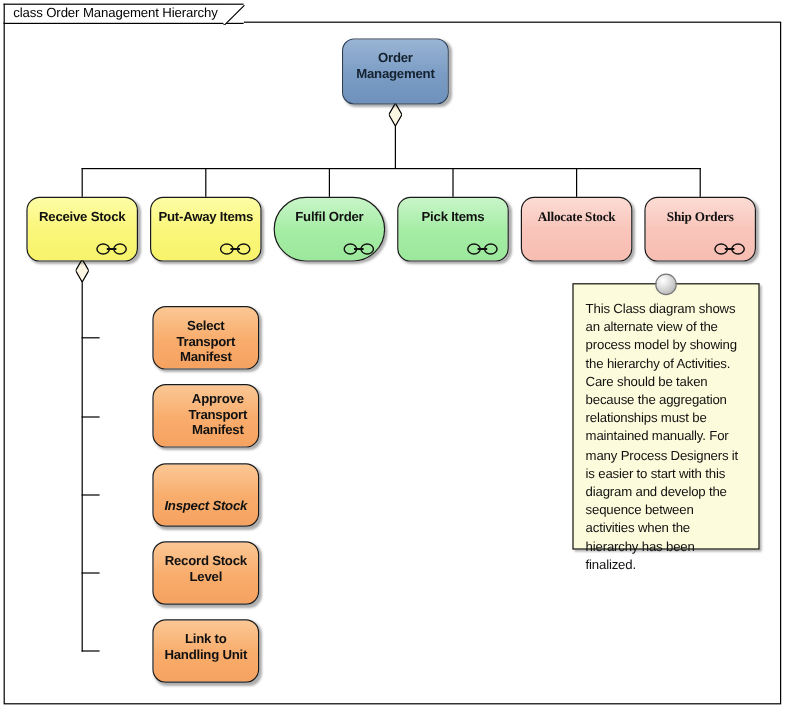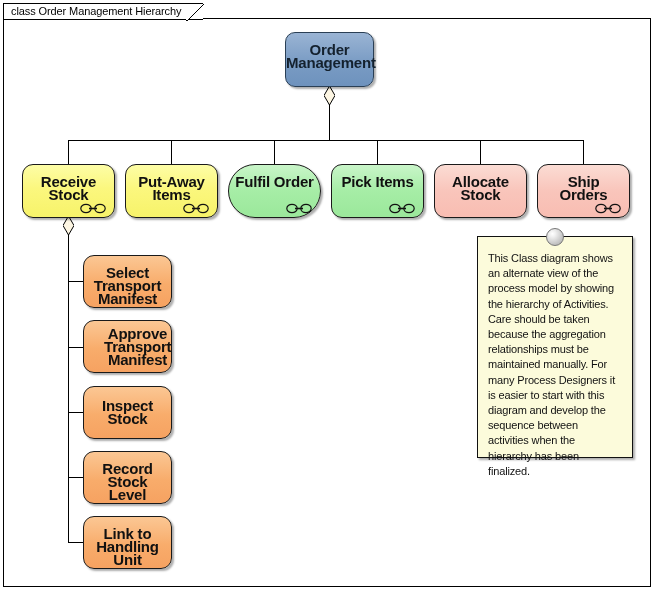--- a/index.html
+++ b/index.html
@@ -89,21 +89,21 @@
     box-sizing: border-box;
     border: 1px solid #1a1a1a;
     border-radius: 11px;
     box-shadow: 2px 2px 2px rgba(0,0,0,0.32);
     z-index: 4;
     display: flex;
     align-items: flex-start;
     justify-content: center;
   }
   .node .label {
-    font-size: 15px;
+    font-size: 11px;
     font-weight: bold;
     color: #111111;
     text-align: center;
     line-height: 13px;
     letter-spacing: -0.2px;
     padding: 0 5px;
     width: 100%;
   }
 
   .node.root {
@@ -114,28 +114,30 @@
   .node.root .label { color: #14212e; }
 
   .node.yellow {
     background: linear-gradient(to bottom, #fdfda6 0%, #fbf77e 45%, #f7f36a 100%);
   }
   .node.green {
     background: linear-gradient(to bottom, #c9f5c9 0%, #a6eda6 50%, #9be89b 100%);
   }
   .node.pink {
     background: linear-gradient(to bottom, #fbdcd4 0%, #f9c5bb 50%, #f8bdb2 100%);
+    font-family: Liberation Serif, serif;
   }
   .node.orange {
     background: linear-gradient(to bottom, #fbc794 0%, #f8ac6b 55%, #f6a261 100%);
+    margin-left: 44px;
   }
 
   .node .label.pad-top { padding-top: 6px; }
   .node .label.pad-top2 { padding-top: 10px; }
-  .node .label.pad-top3 { padding-top: 12px; }
+  .node .label.pad-top3 { padding-top: 29px; font-style: italic; }
 
   
   .proc-icon {
     position: absolute;
     right: 8px;
     bottom: 6px;
     width: 26px;
     height: 11px;
   }
 

